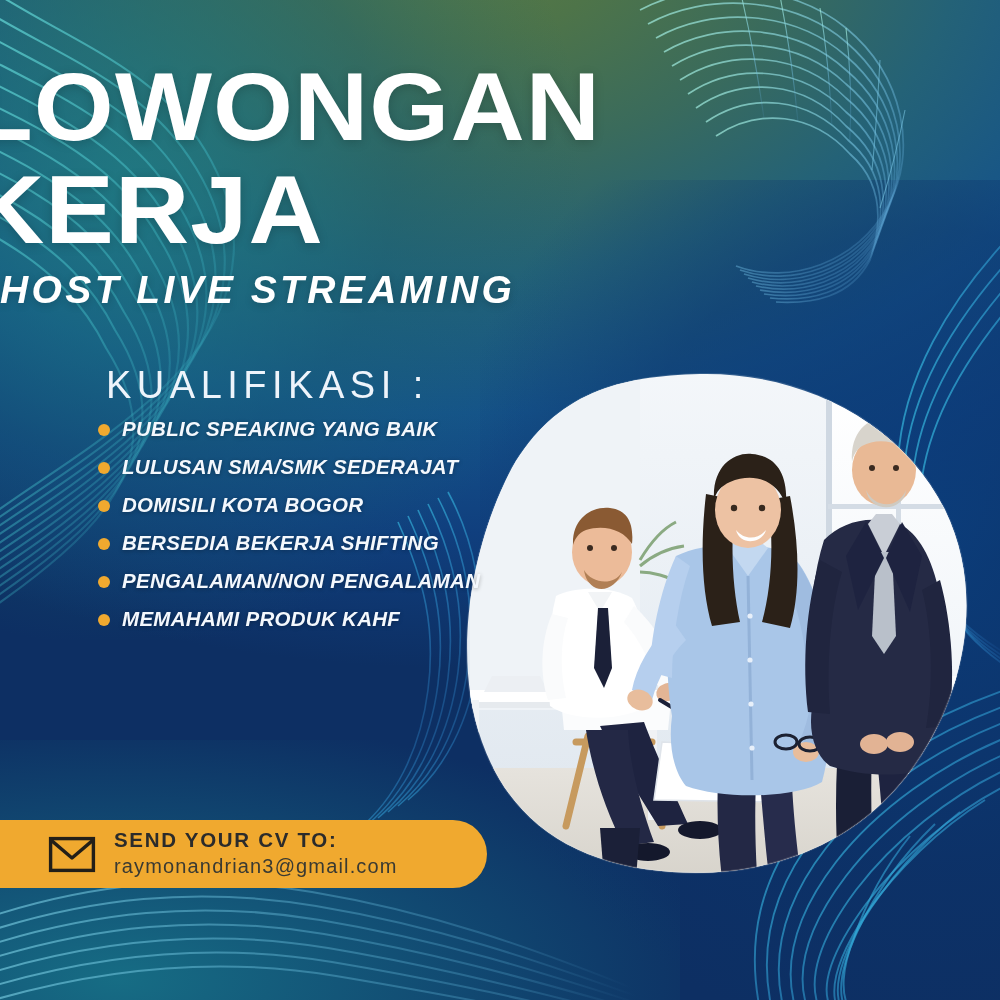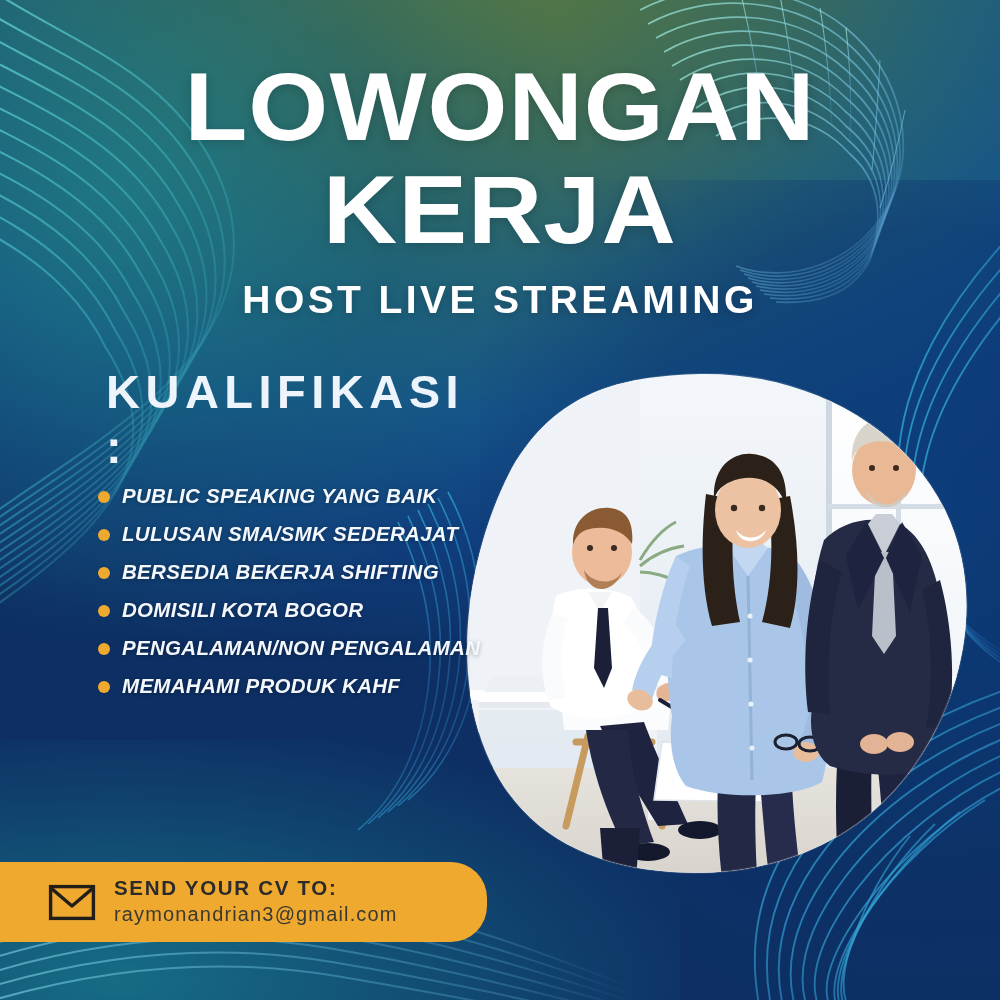--- a/index.html
+++ b/index.html
@@ -19,54 +19,54 @@
     position:absolute;left:-40px;bottom:-40px;width:720px;height:300px;
     background:radial-gradient(ellipse at 22% 80%, rgba(23,112,134,.95) 0%, rgba(20,92,124,.55) 45%, rgba(13,47,99,0) 78%);
   }
   .bg-rightdeep{
     position:absolute;right:-120px;top:180px;width:640px;height:820px;
     background:radial-gradient(ellipse at 70% 45%, rgba(11,62,124,.85) 0%, rgba(12,52,108,.5) 50%, rgba(13,47,99,0) 78%);
   }
   svg.deco{position:absolute;inset:0;width:1000px;height:1000px;overflow:visible;}
 
   
-  .head{position:absolute;left:0;right:0;top:62px;text-align:center;z-index:6;}
+  .head{position:absolute;left:0;right:0;top:62px;z-index:6;}
   .title-l1,.title-l2{
     color:#fff;font-weight:800;letter-spacing:1px;line-height:.92;
     text-shadow:0 2px 10px rgba(0,0,0,.18);
     font-family:"Liberation Sans", sans-serif;
   }
   .title-l1{font-size:97px;transform:scaleX(1.06);}
   .title-l2{font-size:97px;transform:scaleX(1.06);margin-top:14px;}
   .subtitle{
-    margin-top:24px;color:#fff;font-size:39px;font-weight:800;
-    letter-spacing:3.4px;text-shadow:0 2px 8px rgba(0,0,0,.2);
+    margin-top:14px;color:#fff;font-size:39px;font-weight:800;
+    letter-spacing:3.4px;text-shadow:0 2px 8px rgba(0,0,0,.2);font-style:italic;
   }
 
   
   .quals{position:absolute;left:92px;top:364px;width:400px;z-index:7;}
   .quals-title{
-    color:#eef4fb;font-size:47px;font-weight:700;letter-spacing:5.5px;
+    color:#eef4fb;font-size:38px;font-weight:400;letter-spacing:5.5px;
     margin:0 0 8px 14px;
   }
   ul.qlist{list-style:none;margin:0;padding:0;}
   ul.qlist li{
     position:relative;padding-left:30px;margin-bottom:11px;
     color:#f4f8fd;font-size:20.5px;font-weight:700;font-style:italic;
     line-height:1.32;letter-spacing:.3px;
     text-shadow:0 1px 4px rgba(0,0,0,.3);
   }
   ul.qlist li::before{
     content:"";position:absolute;left:6px;top:9px;
     width:12px;height:12px;border-radius:50%;background:#f0a92f;
   }
 
   
   .cv{
-    position:absolute;left:0;top:862px;width:487px;height:80px;
+    position:absolute;left:0;top:820px;width:487px;height:68px;
     background:#f0a92f;border-radius:0 36px 36px 0;z-index:8;
     display:flex;align-items:center;padding-left:48px;
   }
   .env{width:48px;height:37px;flex:0 0 auto;margin-right:18px;}
   .cv-text{display:flex;flex-direction:column;justify-content:center;}
   .cv-label{color:#2b2b2b;font-size:20.5px;font-weight:800;letter-spacing:1.7px;line-height:1.15;}
   .cv-email{color:#3a3a32;font-size:20px;font-weight:400;letter-spacing:1.15px;line-height:1.35;margin-top:1px;text-align:right;}
 </style>
 </head>
 <body>
@@ -346,22 +346,22 @@
     <div class="title-l1">LOWONGAN</div>
     <div class="title-l2">KERJA</div>
     <div class="subtitle">HOST LIVE STREAMING</div>
   </div>
 
   <div class="quals">
     <div class="quals-title">KUALIFIKASI :</div>
     <ul class="qlist">
       <li>PUBLIC SPEAKING YANG BAIK</li>
       <li>LULUSAN SMA/SMK SEDERAJAT</li>
+      <li>DOMISILI KOTA BOGOR</li>
       <li>BERSEDIA BEKERJA SHIFTING</li>
-      <li>DOMISILI KOTA BOGOR</li>
       <li>PENGALAMAN/NON PENGALAMAN</li>
       <li>MEMAHAMI PRODUK KAHF</li>
     </ul>
   </div>
 
   <div class="cv">
     <svg class="env" viewBox="0 0 48 37">
       <rect x="2.6" y="2.6" width="42.8" height="31.8" fill="none" stroke="#231f18" stroke-width="3.4"></rect>
       <path d="M3.6,4.6 L24,22 L44.4,4.6" fill="none" stroke="#231f18" stroke-width="3.4" stroke-linejoin="round"></path>
     </svg>

